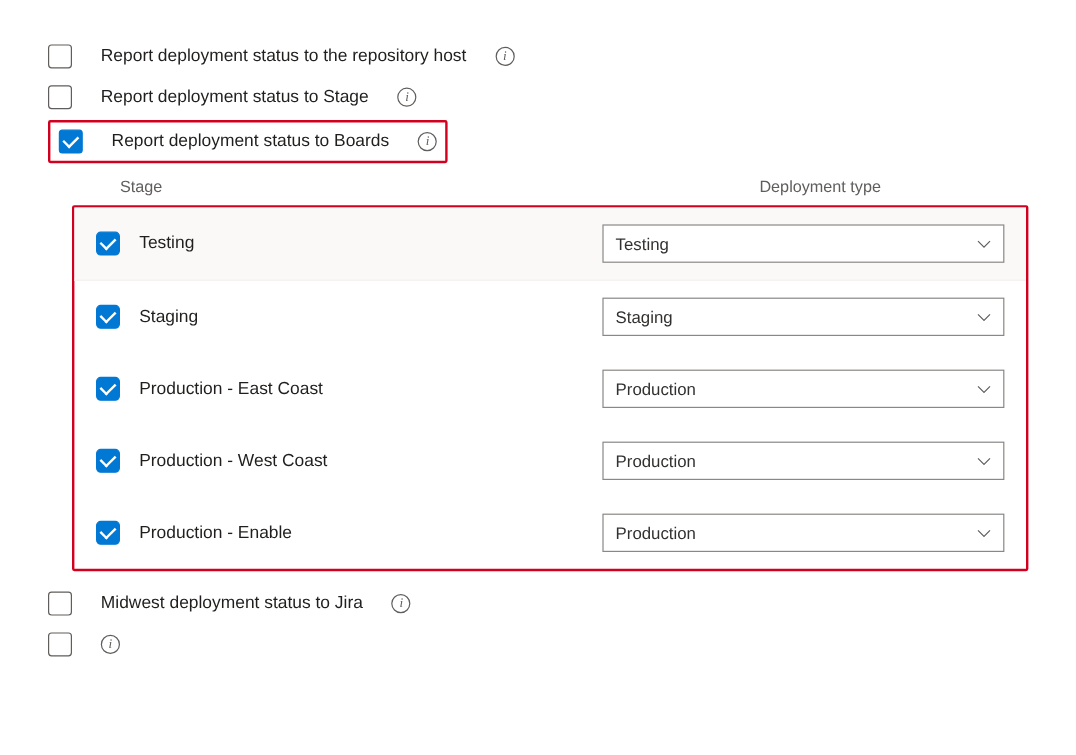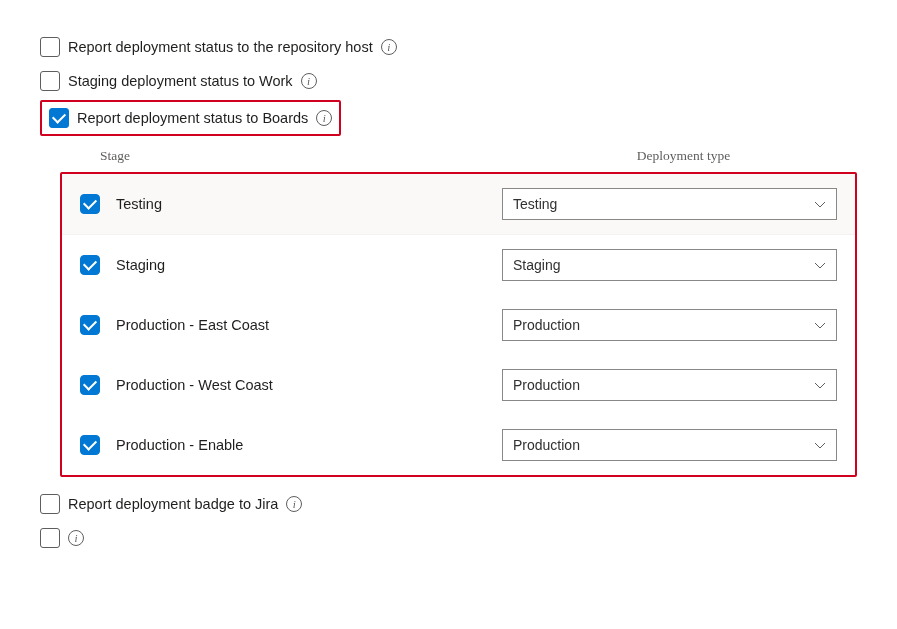--- a/index.html
+++ b/index.html
@@ -7,21 +7,21 @@
       margin: 0;
       padding: 30px 40px;
       font-family: "Segoe UI", -apple-system, sans-serif;
       font-size: 14px;
       color: #323130;
       background: #fff;
     }
     .option-row {
       display: flex;
       align-items: center;
-      gap: 8px;
+      gap: 24px;
       padding: 7px 0;
     }
     .checkbox {
       width: 20px;
       height: 20px;
       border: 1px solid #605e5c;
       border-radius: 3px;
       display: flex;
       align-items: center;
       justify-content: center;
@@ -67,21 +67,20 @@
       margin: 2px 0 6px 0;
     }
     .highlight-box-1 .option-row { padding: 2px 1px; }
     .stage-panel {
       margin-left: 20px;
       margin-top: 6px;
     }
     .stage-header {
       display: flex;
       padding: 0 0 8px 40px;
-      font-family: Liberation Serif, serif;
     }
     .stage-header .col {
       font-size: 13.5px;
       color: #605e5c;
       font-weight: 400;
     }
     .col-stage { width: 410px; }
     .col-type  { flex: 1; text-align: center; }
     .highlight-box-2 {
       border: 2px solid #d1001f;
@@ -125,21 +124,21 @@
 
 
 <div class="option-row">
   <div class="checkbox"></div>
   <span class="option-label">Report deployment status to the repository host</span>
   <span class="info-icon">i</span>
 </div>
 
 <div class="option-row">
   <div class="checkbox"></div>
-  <span class="option-label">Staging deployment status to Work</span>
+  <span class="option-label">Report deployment status to Stage</span>
   <span class="info-icon">i</span>
 </div>
 
 <div class="highlight-box-1">
   <div class="option-row">
     <div class="checkbox checked"></div>
     <span class="option-label">Report deployment status to Boards</span>
     <span class="info-icon">i</span>
   </div>
 </div>
@@ -217,21 +216,21 @@
       </div>
     </div>
 
   </div>
 </div>
 
 <div class="spacer"></div>
 
 <div class="option-row">
   <div class="checkbox"></div>
-  <span class="option-label">Report deployment badge to Jira</span>
+  <span class="option-label">Midwest deployment status to Jira</span>
   <span class="info-icon">i</span>
 </div>
 
 <div class="option-row">
   <div class="checkbox"></div>
   <span class="info-icon">i</span>
 </div>
 
 
 

